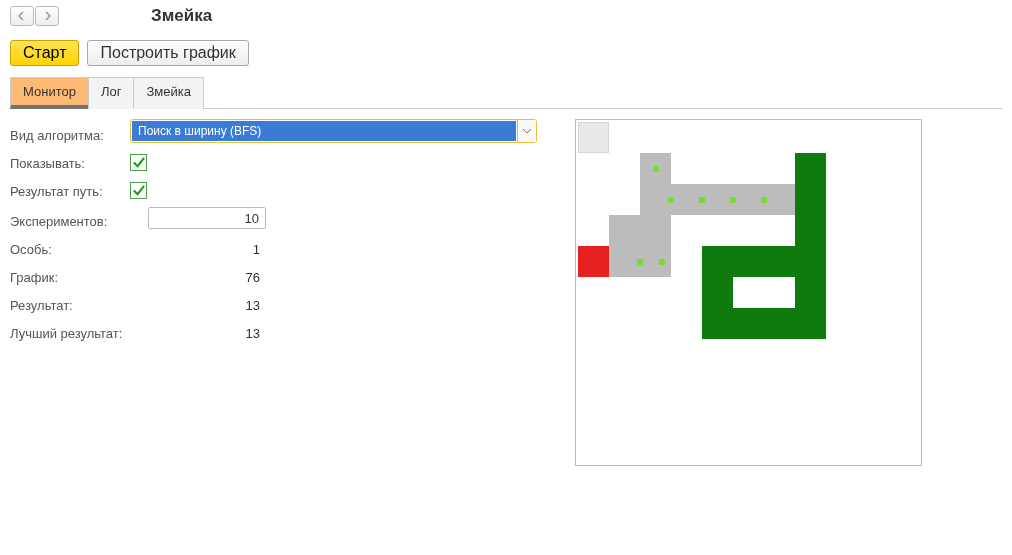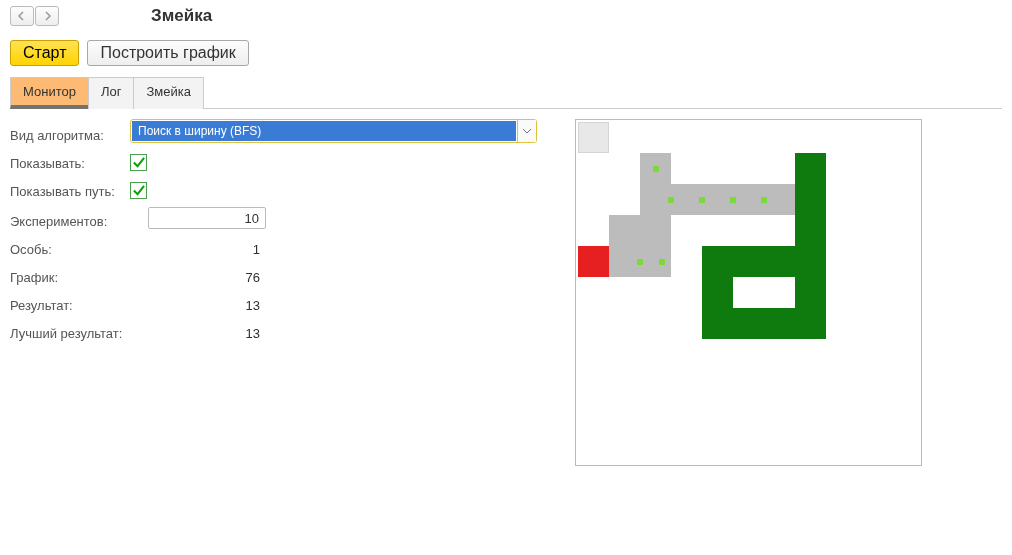--- a/index.html
+++ b/index.html
@@ -93,21 +93,21 @@
     <div class="form-row">
       <div class="form-label">Показывать:</div>
       <div class="chk">
         <svg viewBox="0 0 14 14">
             <path d="M2 7 L6 11 L13 2" stroke="#0f9d0f" stroke-width="2.2" fill="none"></path>
           </svg>
       </div>
     </div>
 
     <div class="form-row">
-      <div class="form-label">Показывать путь:</div>
+      <div class="form-label">Результат путь:</div>
       <div class="chk">
         <svg viewBox="0 0 14 14">
             <path d="M2 7 L6 11 L13 2" stroke="#0f9d0f" stroke-width="2.2" fill="none"></path>
           </svg>
       </div>
     </div>
 
     <div class="form-row">
       <div class="form-label">Экспериментов:</div>
       <div style="width:18px"></div>

